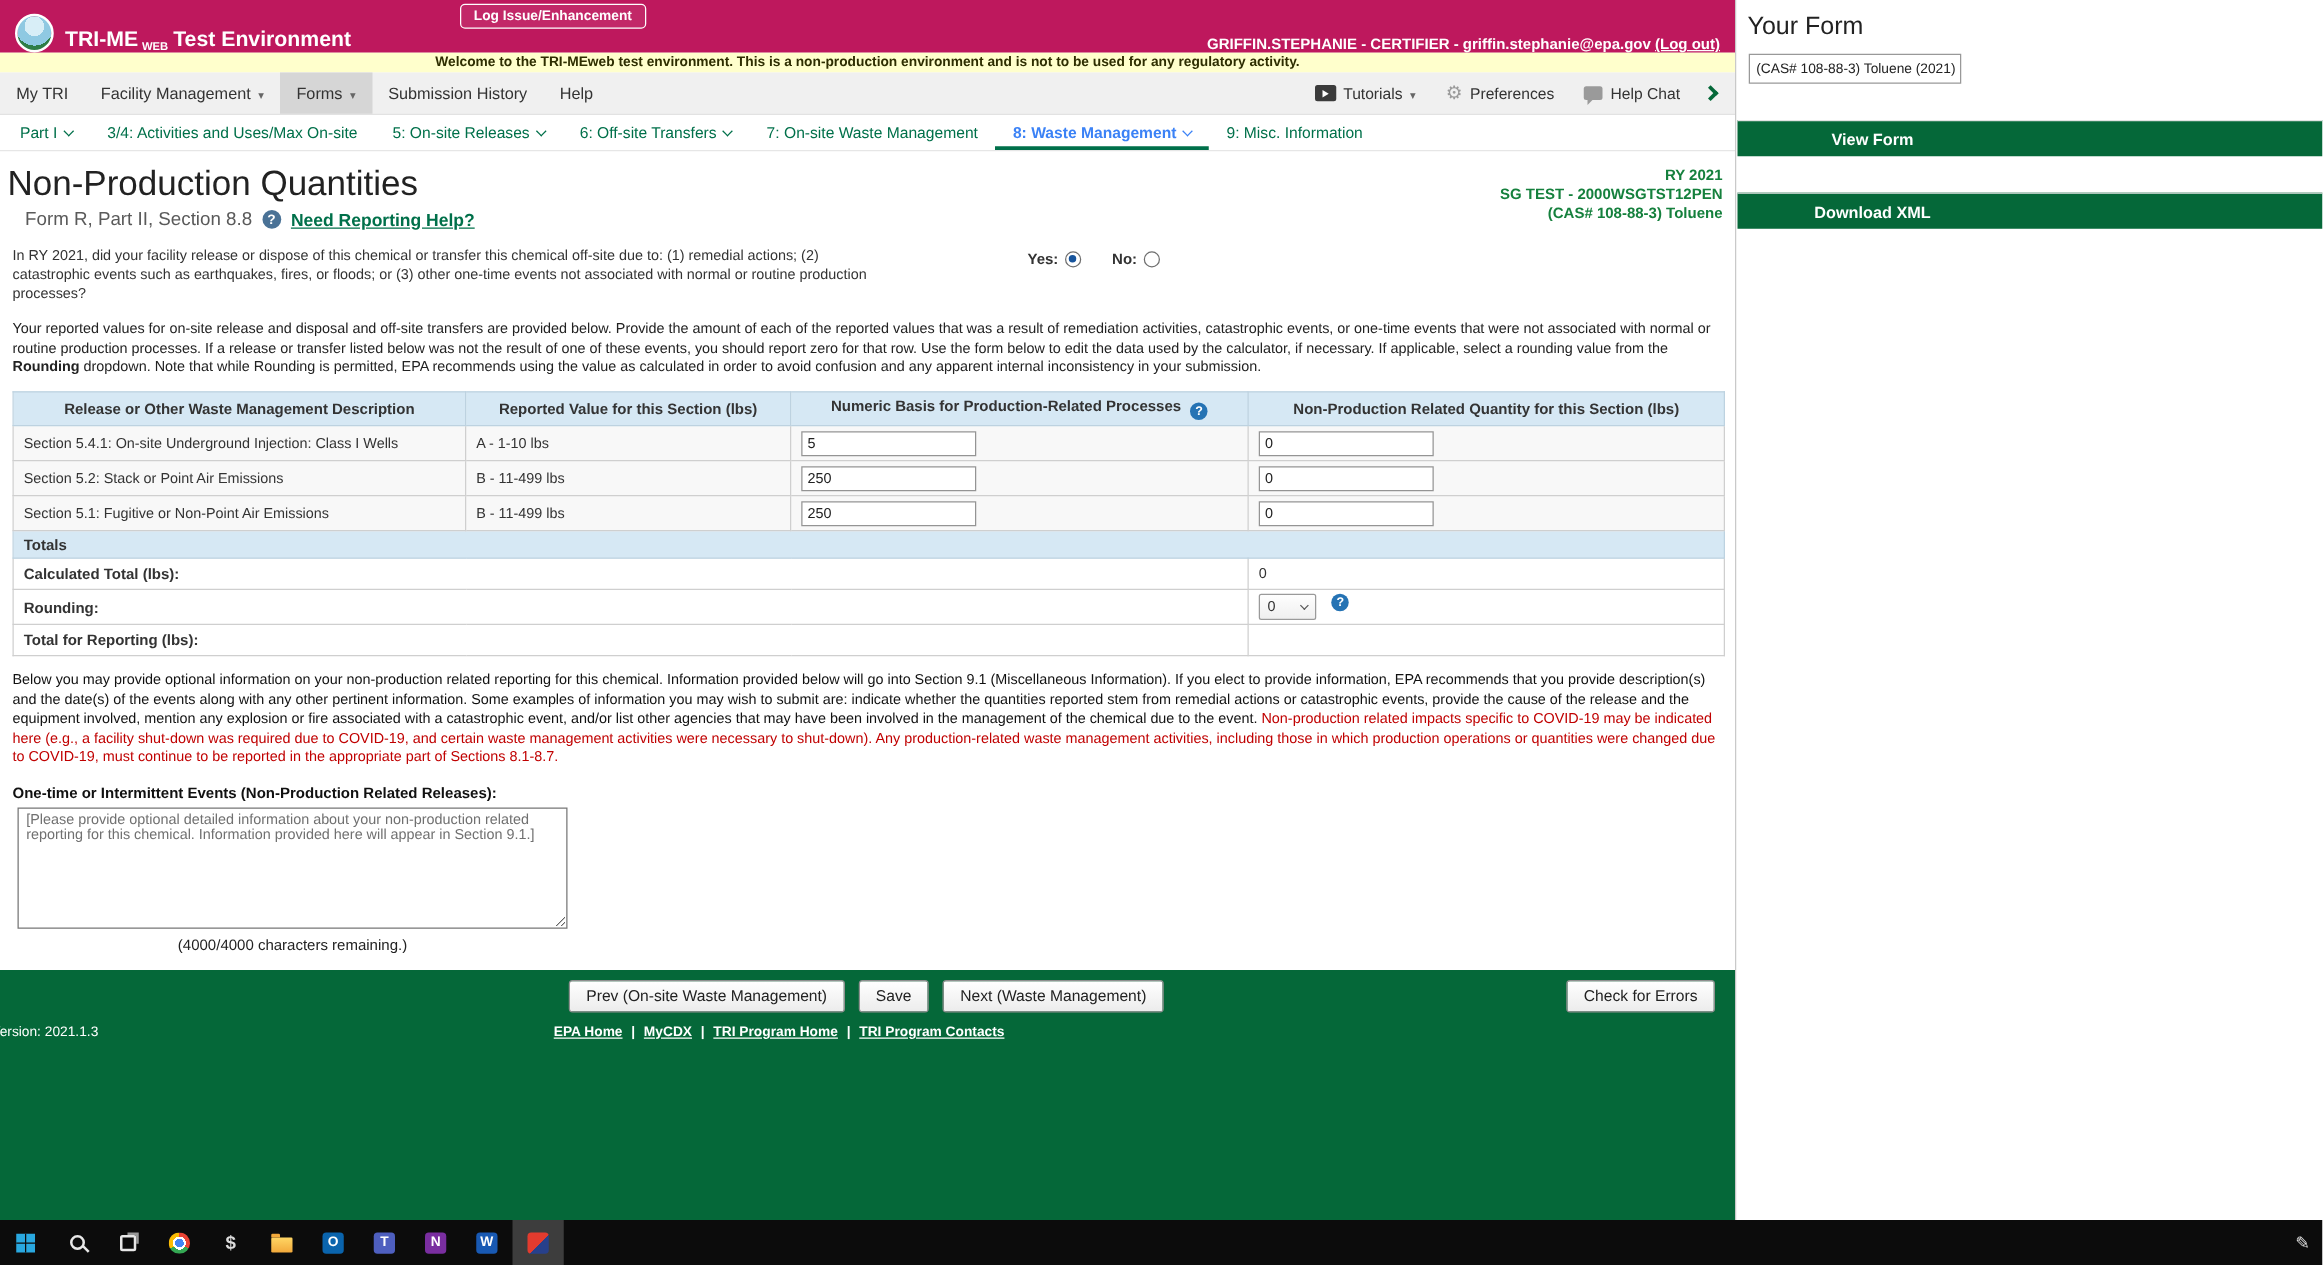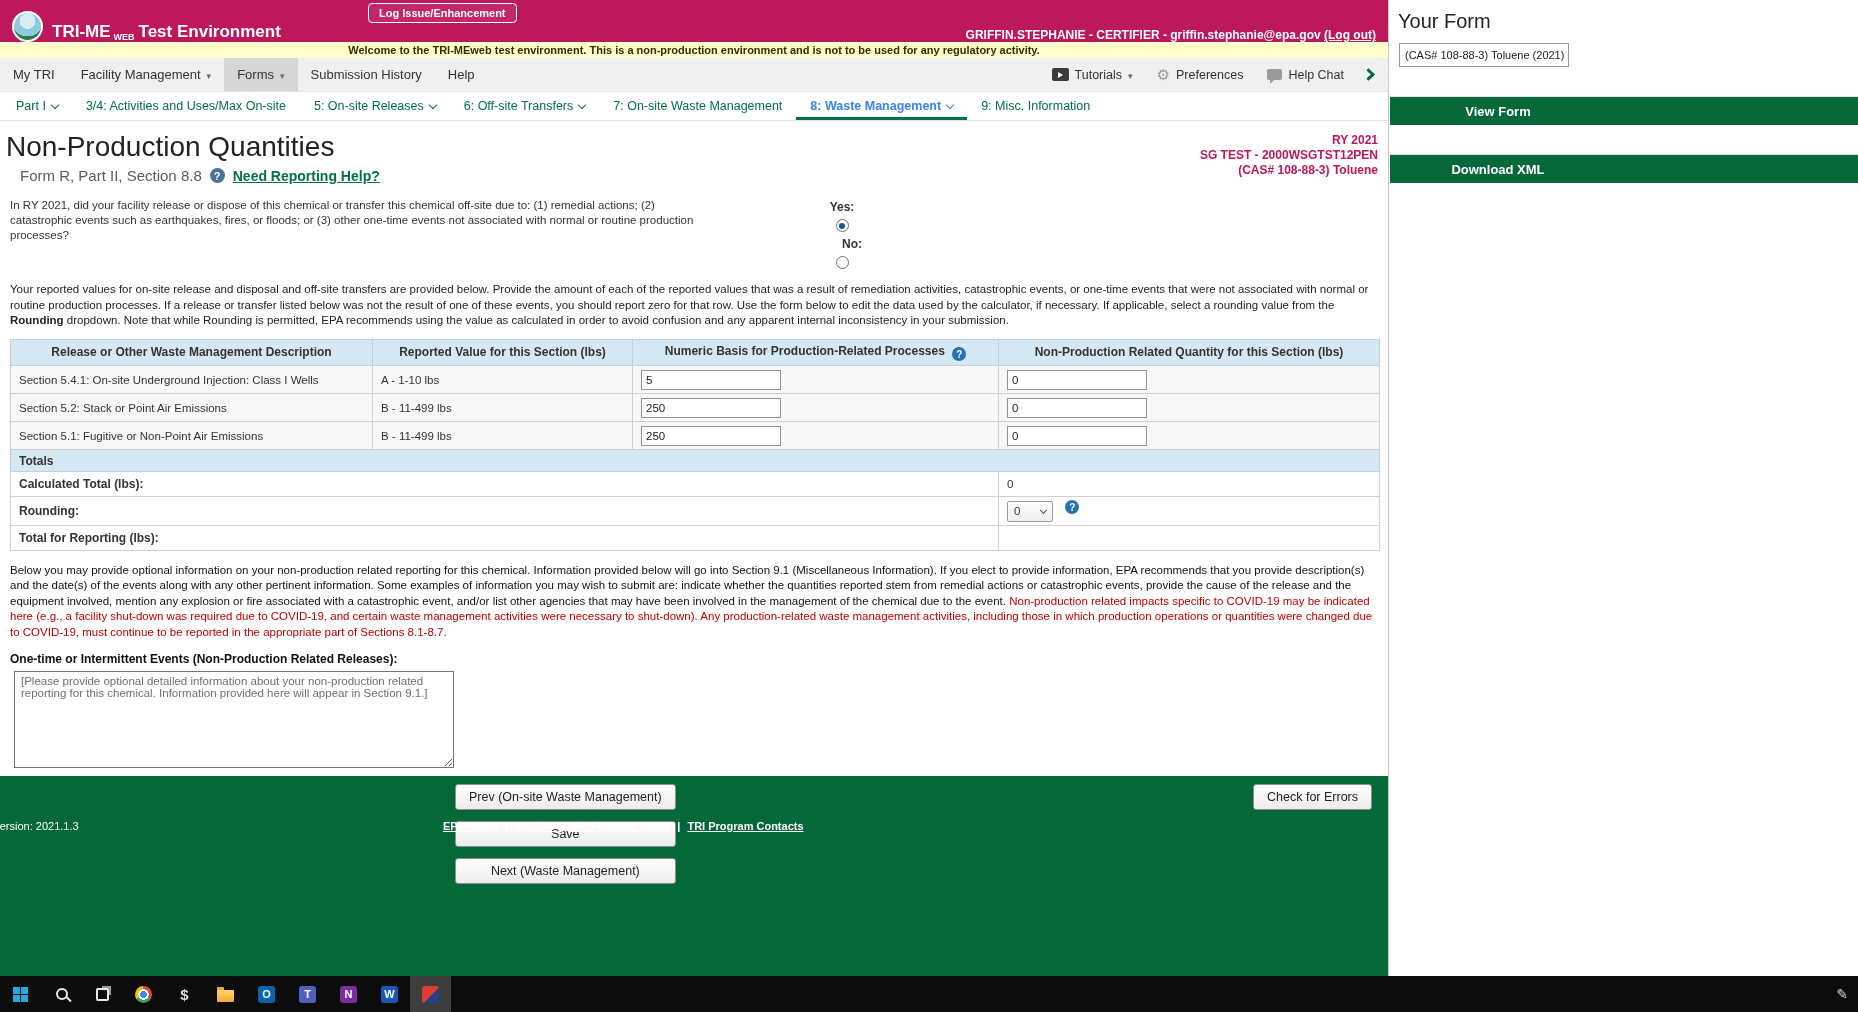--- a/index.html
+++ b/index.html
@@ -53,26 +53,26 @@
   .content{flex:1 1 auto;position:relative;padding:10px 10px 0 10px;overflow:hidden;color:#333;}
   .title-row{position:relative;}
   h1{font-size:28px;font-weight:500;color:#222;margin-left:-4px;}
   .subtitle-row{display:flex;align-items:center;gap:8px;margin:4px 0 0 10px;}
   .subtitle{font-size:15px;color:#5a5a5a;}
   .qicon{width:15px;height:15px;border-radius:50%;background:#4a7296;color:#fff;display:inline-flex;align-items:center;
         justify-content:center;font-size:11px;font-weight:bold;flex:0 0 auto;cursor:pointer;}
   .qicon::after{content:"?";}
   .qicon.blue{background:#2573b4;}
   .help-link{font-size:14px;font-weight:bold;color:#00704a;text-decoration:underline;cursor:pointer;}
-  .meta{position:absolute;right:0;top:2px;text-align:right;font-size:12px;font-weight:bold;color:#be185d;line-height:15px;}
+  .meta{position:absolute;right:0;top:2px;text-align:right;font-size:12px;font-weight:bold;color:#15803d;line-height:15px;}
 
   .question-row{display:flex;margin-top:14px;}
   .question{width:700px;font-size:11.5px;line-height:15px;color:#333;}
   .answers{margin-left:112px;display:flex;align-items:center;gap:5px;font-size:12px;font-weight:bold;color:#333;
-        align-self:flex-start;margin-top:2px;white-space:nowrap;flex-direction:column;}
+        align-self:flex-start;margin-top:2px;white-space:nowrap;}
   .ans-no{margin-left:20px;}
   .radio{width:13px;height:13px;border:1px solid #6f6f6f;border-radius:50%;background:#fff;position:relative;
         display:inline-block;cursor:pointer;}
   .radio.checked::after{content:"";position:absolute;left:2.5px;top:2.5px;right:2.5px;bottom:2.5px;border-radius:50%;background:#17549c;}
 
   .intro{margin-top:13px;font-size:11.5px;line-height:15.5px;color:#222;}
   .b{font-weight:bold;}
 
   
   .tbl{margin-top:10px;border-collapse:collapse;table-layout:fixed;width:1369px;font-size:11.5px;color:#333;}
@@ -94,21 +94,21 @@
   .events-label{margin-top:12px;font-size:12px;font-weight:bold;color:#111;}
   textarea.events{display:block;margin:5px 0 0 4px;width:440px;height:97px;border:1px solid #767676;
         font-family:"Liberation Sans",sans-serif;font-size:11.5px;padding:3px 6px;color:#333;resize:both;background:#fff;}
   textarea.events::placeholder{color:#707070;opacity:1;}
   .char-count{width:448px;text-align:center;font-size:12px;color:#222;margin-top:6px;}
 
   
   .footer{flex:0 0 200px;background:#056839;position:relative;}
   .btn{background:linear-gradient(#ffffff,#ececec);border:1px solid #8f8f8f;border-radius:3px;
         font-family:"Liberation Sans",sans-serif;font-size:12.5px;color:#222;padding:5px 13px;cursor:pointer;white-space:nowrap;}
-  .footer-btns{position:absolute;left:455px;top:8px;display:flex;gap:11px;flex-direction:column;}
+  .footer-btns{position:absolute;left:455px;top:8px;display:flex;gap:11px;}
   .check-btn{position:absolute;right:16px;top:8px;}
   .footer-links{position:absolute;left:443px;top:44px;font-size:11px;font-weight:bold;display:flex;align-items:center;}
   .flink{color:#fff;text-decoration:underline;cursor:pointer;white-space:nowrap;}
   .fsep{color:#fff;margin:0 7px;}
   .fsep::after{content:"|";}
   .version{position:absolute;left:-7px;top:44px;font-size:11px;color:#fff;white-space:nowrap;}
 
   
   .sidebar{position:absolute;left:1390px;top:0;width:468px;height:976px;background:#fff;}
   .sb-title{font-size:20px;color:#222;padding:10px 0 0 8px;font-weight:400;}

